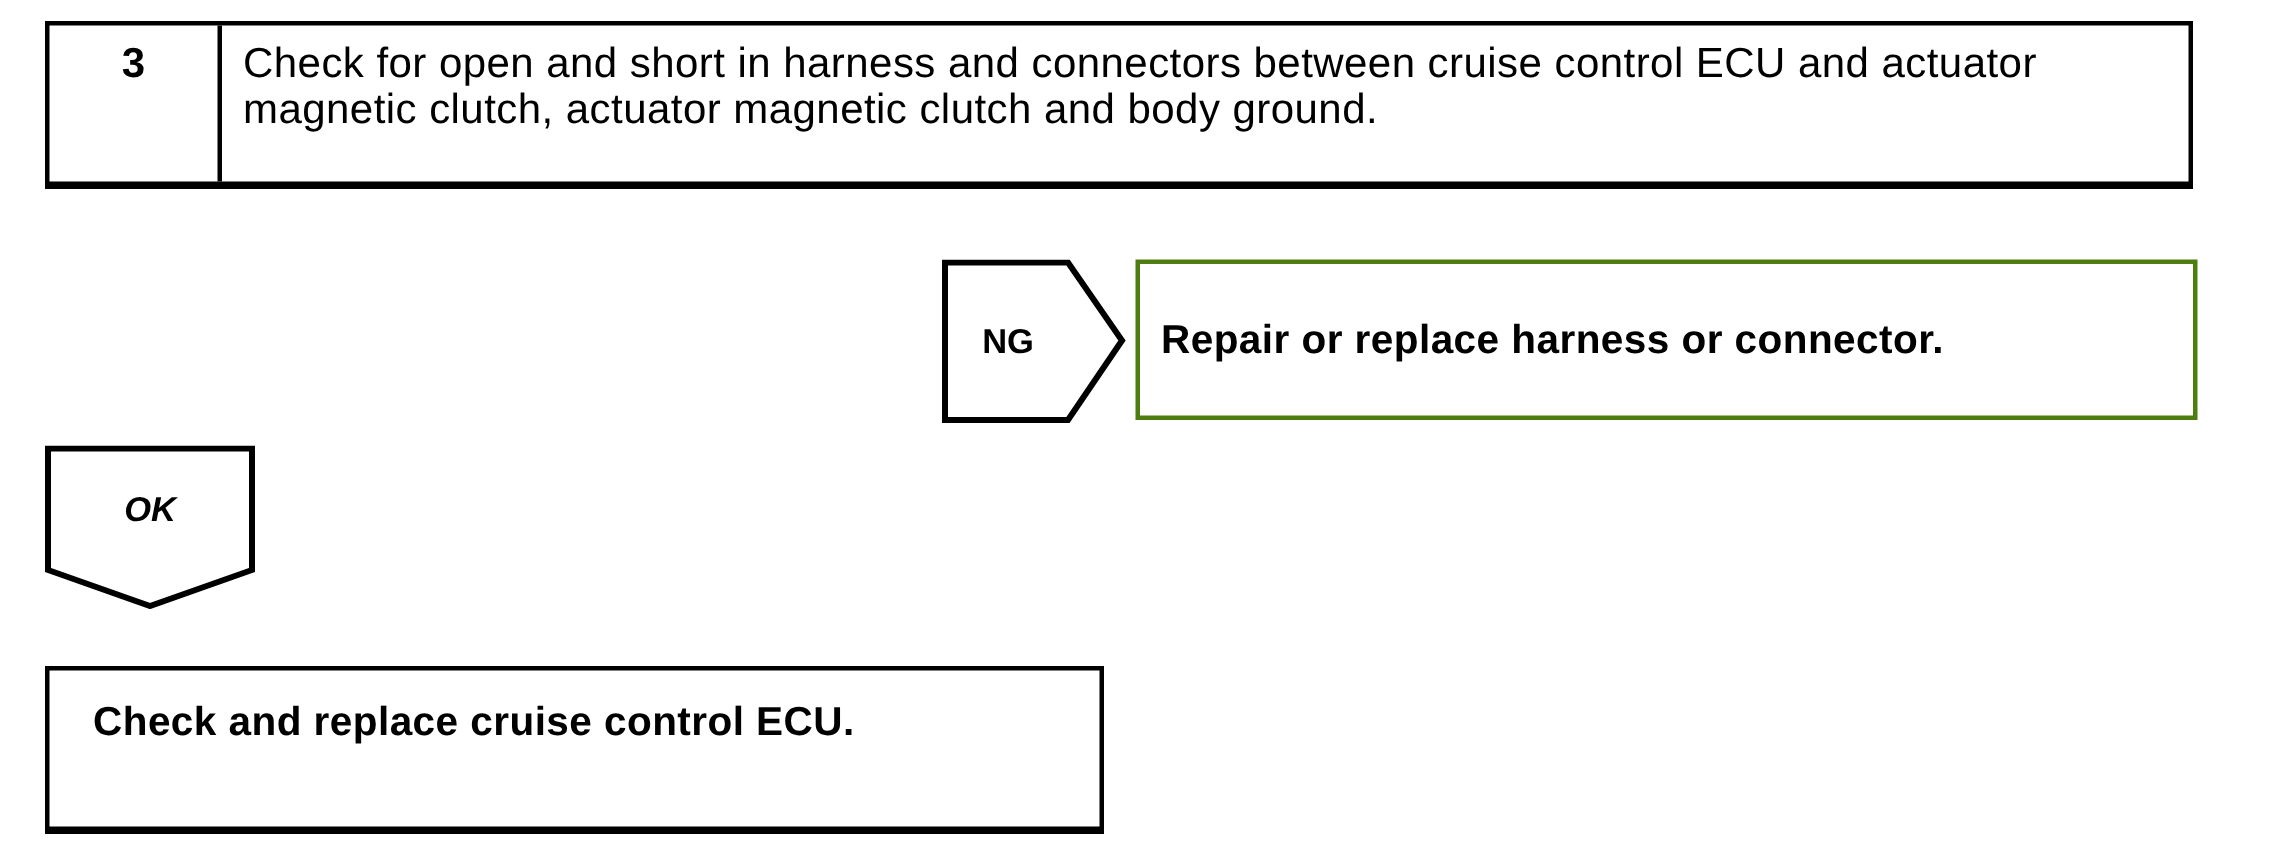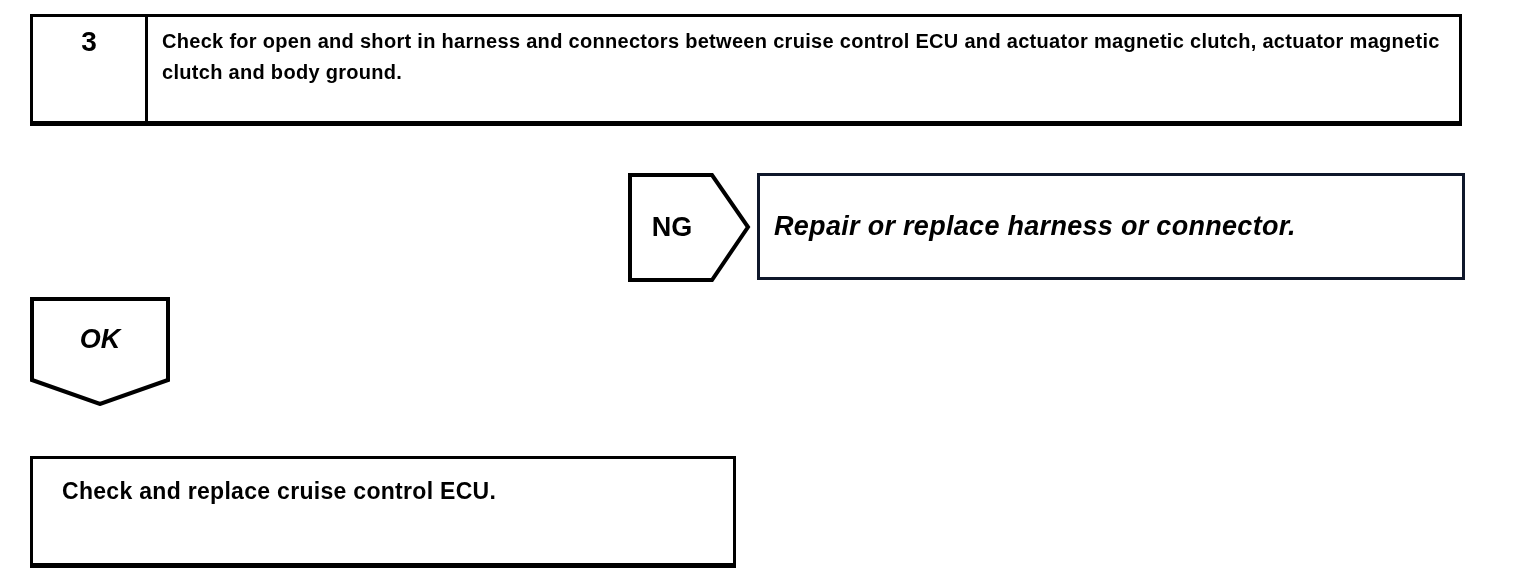--- a/index.html
+++ b/index.html
@@ -28,65 +28,63 @@
     text-align: center;
     padding-top: 9px;
     font-weight: bold;
     font-size: 28px;
     color: #000;
     flex: 0 0 auto;
   }
   .step-instruction {
     flex: 1;
     padding: 9px 16px 0 14px;
-    font-weight: bold;
-    font-size: 20px;
+    font-weight: normal;
+    font-size: 28px;
     line-height: 31px;
     letter-spacing: 0.3px;
     color: #000;
   }
 
   
   .shape-svg { display: block; }
   .connector-label {
     display: flex;
     align-items: center;
     justify-content: center;
     font-weight: bold;
-    font-size: 27px;
+    font-size: 23px;
     color: #000;
   }
 
   
   .ng-action-box {
     left: 757px; top: 173px;
     width: 708px; height: 107px;
-    border: 3px solid #0f172a;
+    border: 3px solid #4d7c0f;
     display: flex;
     align-items: center;
     padding-left: 14px;
     font-weight: bold;
     font-size: 27px;
     letter-spacing: 0.3px;
     color: #000;
-    font-style: italic;
   }
 
   
   .ok-action-box {
     left: 30px; top: 444px;
     width: 706px; height: 112px;
     border: 3px solid #000;
     border-bottom-width: 5px;
     padding: 19px 10px 0 29px;
     font-weight: bold;
-    font-size: 23px;
+    font-size: 27px;
     letter-spacing: 0.3px;
     color: #000;
-    margin-top: 12px;
   }
 </style>
 </head>
 <body>
 
 <div class="canvas">
 
   <div class="abs step-box">
     <div class="step-number-cell">3</div>
     <div class="step-instruction">Check for open and short in harness and connectors between cruise control ECU and actuator magnetic clutch, actuator magnetic clutch and body ground.</div>

